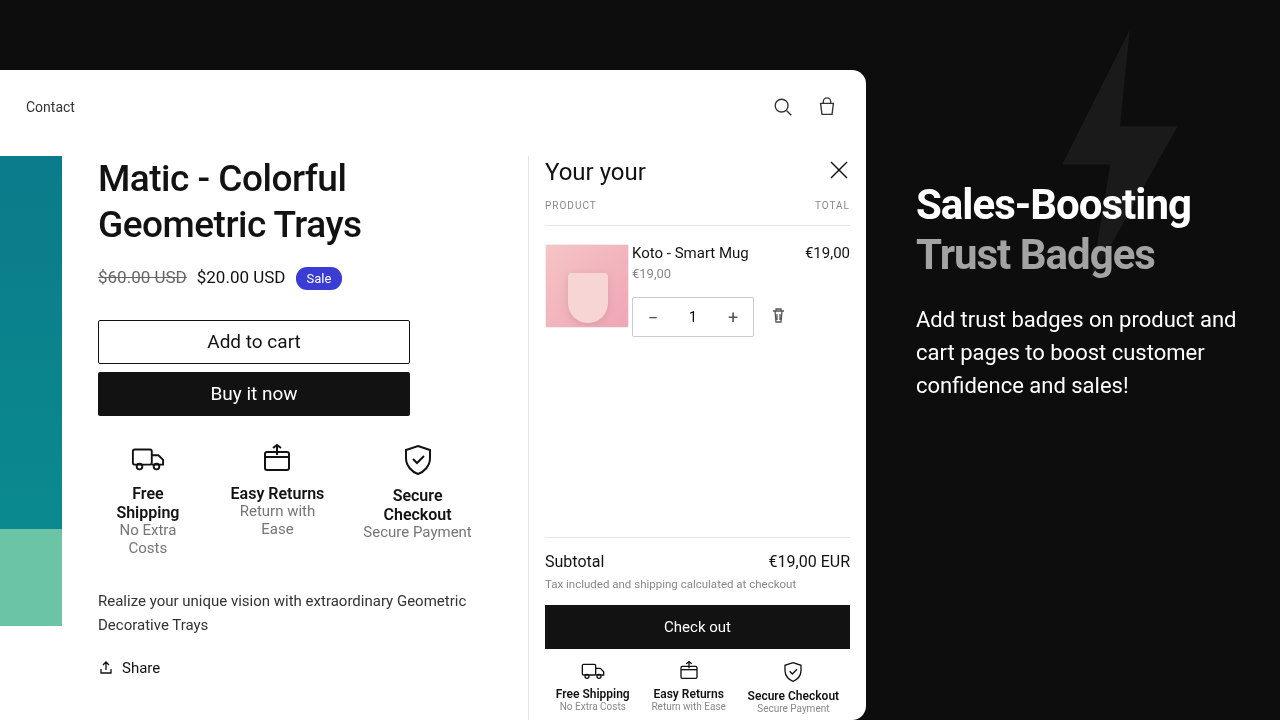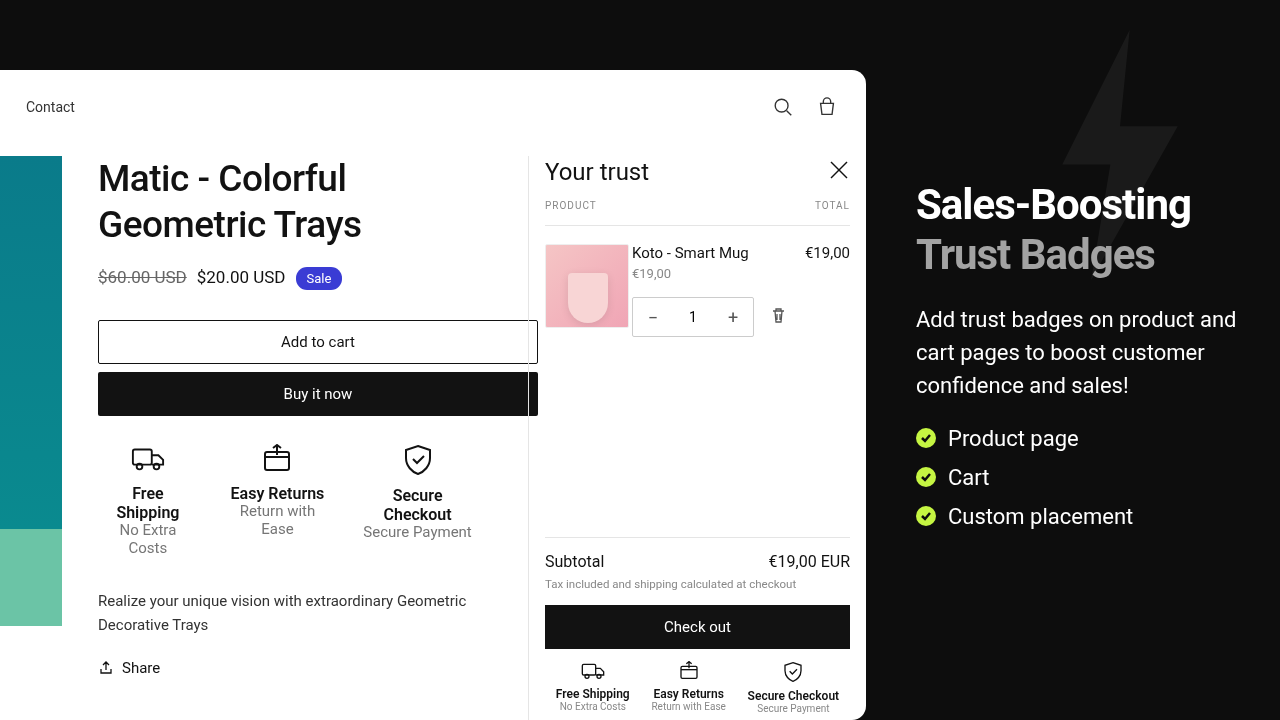--- a/index.html
+++ b/index.html
@@ -14,21 +14,21 @@
 .product-area{width:528px;display:flex;padding-left:0}
 .product-image{width:62px;height:470px}
 .pi-top{height:373px;background:linear-gradient(180deg,#0a7b8a 0%,#0a8a8f 100%)}
 .pi-bottom{height:97px;background:#6bc4a6}
 .product-details{padding:0 18px 0 36px;width:430px}
 .product-title{font-size:37px;font-weight:500;line-height:1.25;color:#121212;letter-spacing:-0.5px;margin-bottom:18px}
 .price-row{display:flex;gap:10px;margin-bottom:30px}
 .price-old{font-size:17px;color:#666;text-decoration:line-through}
 .price-new{font-size:17px;color:#121212}
 .sale-badge{background:#3a3cd4;color:#fff;font-size:13px;padding:4px 11px;border-radius:11px}
-.btn{width:440px;height:44px;display:flex;align-items:center;justify-content:center;font-size:15px;border-radius:2px;cursor:pointer;margin-bottom:8px}
+.btn{width:312px;height:44px;display:flex;align-items:center;justify-content:center;font-size:19px;border-radius:2px;cursor:pointer;margin-bottom:8px}
 .btn-outline{border:1px solid #121212;background:#fff;color:#121212}
 .btn-solid{background:#121212;color:#fff;border:none}
 .trust-badges{display:flex;gap:32px;margin-top:28px;justify-content:flex-start;padding-left:4px}
 .badge{display:flex;flex-direction:column;align-items:center;text-align:center}
 .badge-icon{margin-bottom:6px}
 .badge-title{font-size:16px;font-weight:600;color:#121212}
 .badge-sub{font-size:15px;color:#767676;margin-top:-1px}
 .product-desc{font-size:15px;color:#333;line-height:1.6;margin-top:32px}
 .share-row{display:flex;align-items:center;gap:8px;margin-top:22px;font-size:15px;color:#121212}
 .cart-panel{flex:1;border-left:1px solid #e5e5e5;padding:0 16px 0 16px;display:flex;flex-direction:column}
@@ -139,21 +139,21 @@
         <div class="share-row">
           <svg width="16" height="16" viewBox="0 0 16 16" fill="none" stroke="#121212" stroke-width="1.3">
               <path d="M8 10 V2 M5 5 l3 -3 l3 3 M3 9 v4 h10 v-4"></path>
             </svg>
           <span>Share</span>
         </div>
       </div>
     </div>
     <div class="cart-panel">
       <div class="cart-header">
-        <span class="cart-title">Your trust</span>
+        <span class="cart-title">Your your</span>
         <span><svg width="22" height="22" viewBox="0 0 22 22" stroke="#121212" stroke-width="1.5">
               <line x1="3" y1="3" x2="19" y2="19"></line>
               <line x1="19" y1="3" x2="3" y2="19"></line>
             </svg></span>
       </div>
       <div class="cart-cols">
         <span>PRODUCT</span>
         <span>TOTAL</span>
       </div>
       <div class="cart-item">
@@ -216,39 +216,13 @@
     </div>
   </div>
 </div>
 
 <div class="marketing">
   <h2 class="m-title">
     <span>Sales-Boosting</span><br>
     <span class="m-accent">Trust Badges</span>
   </h2>
   <p class="m-desc">Add trust badges on product and cart pages to boost customer confidence and sales!</p>
-  <ul class="m-list">
-    <li>
-        <span class="check">
-          <svg viewBox="0 0 12 12" stroke="#0d0d0d" stroke-width="2.5" fill="none">
-            <path d="M2 6 l3 3 l5 -6"></path>
-          </svg>
-        </span>
-        <span>Product page</span>
-      </li>
-    <li>
-        <span class="check">
-          <svg viewBox="0 0 12 12" stroke="#0d0d0d" stroke-width="2.5" fill="none">
-            <path d="M2 6 l3 3 l5 -6"></path>
-          </svg>
-        </span>
-        <span>Cart</span>
-      </li>
-    <li>
-        <span class="check">
-          <svg viewBox="0 0 12 12" stroke="#0d0d0d" stroke-width="2.5" fill="none">
-            <path d="M2 6 l3 3 l5 -6"></path>
-          </svg>
-        </span>
-        <span>Custom placement</span>
-      </li>
-  </ul>
 </div>
 
 </body></html>

